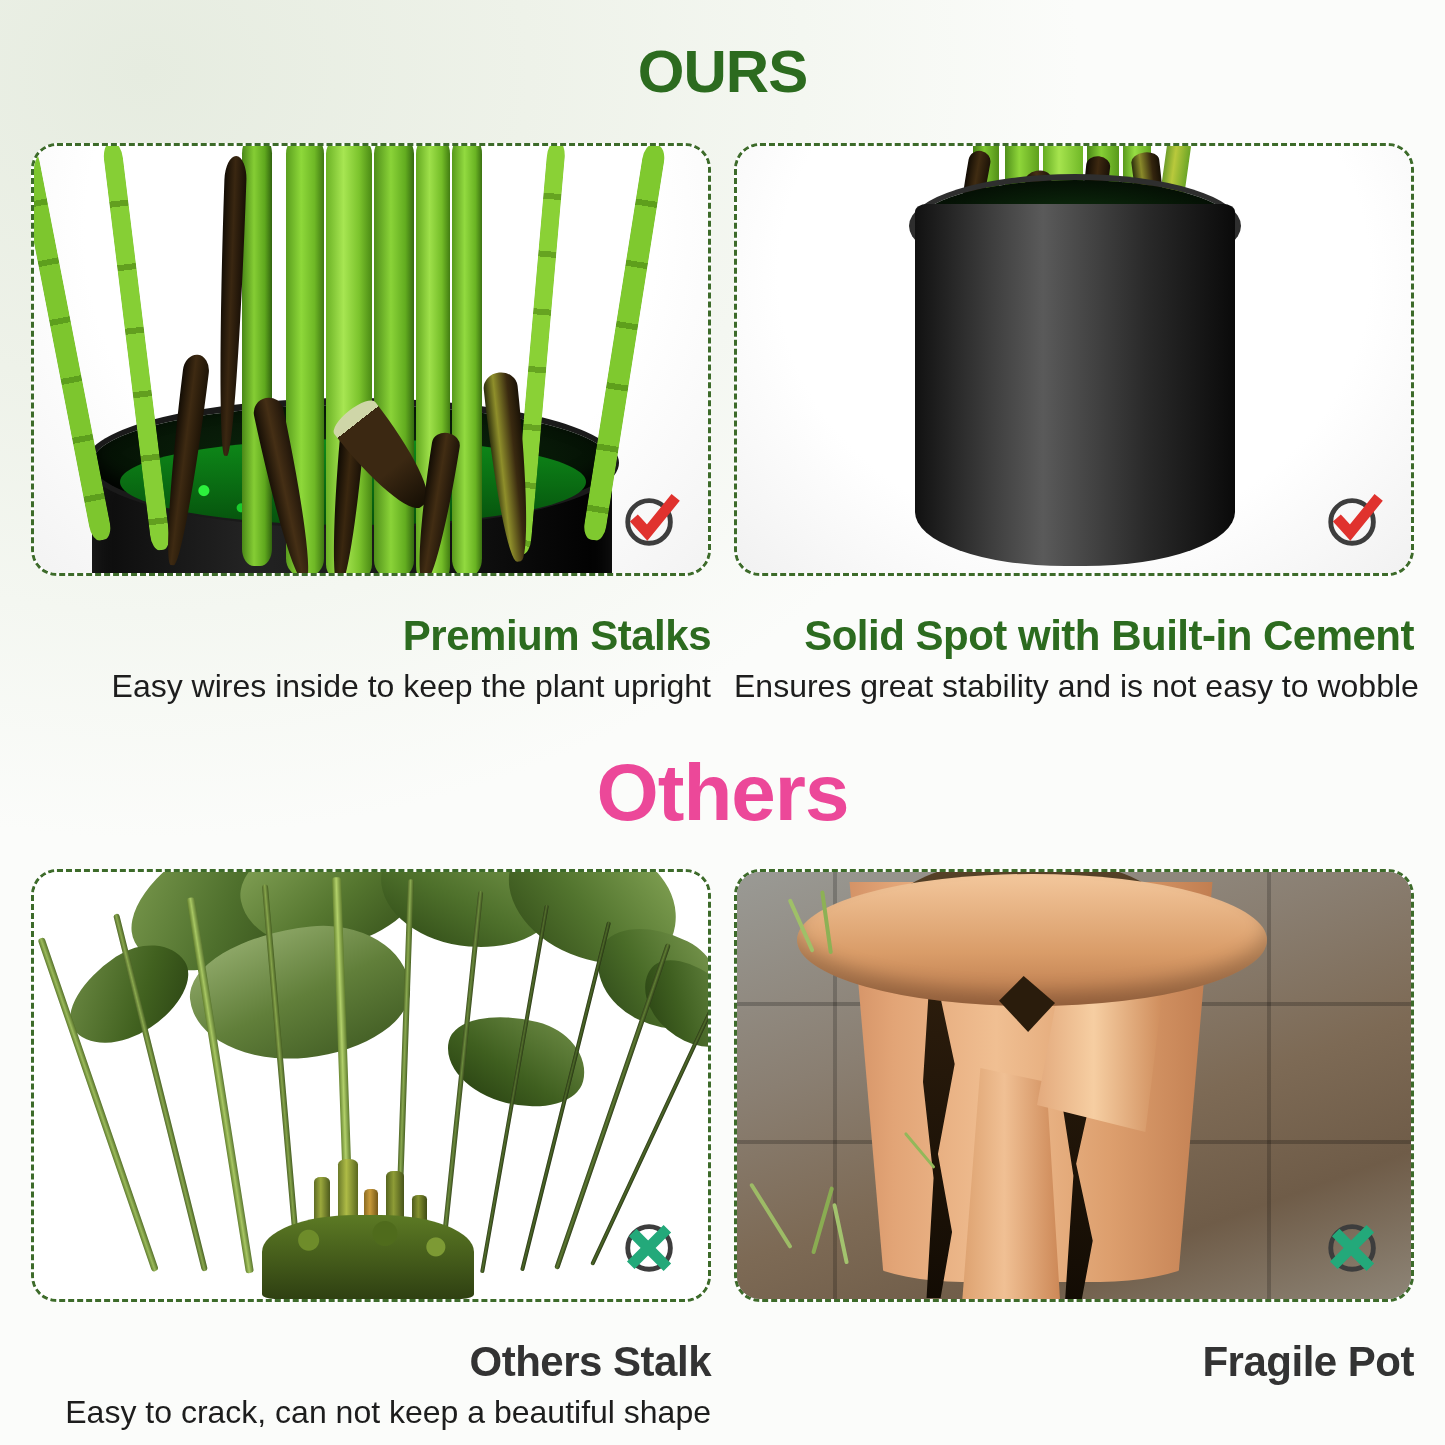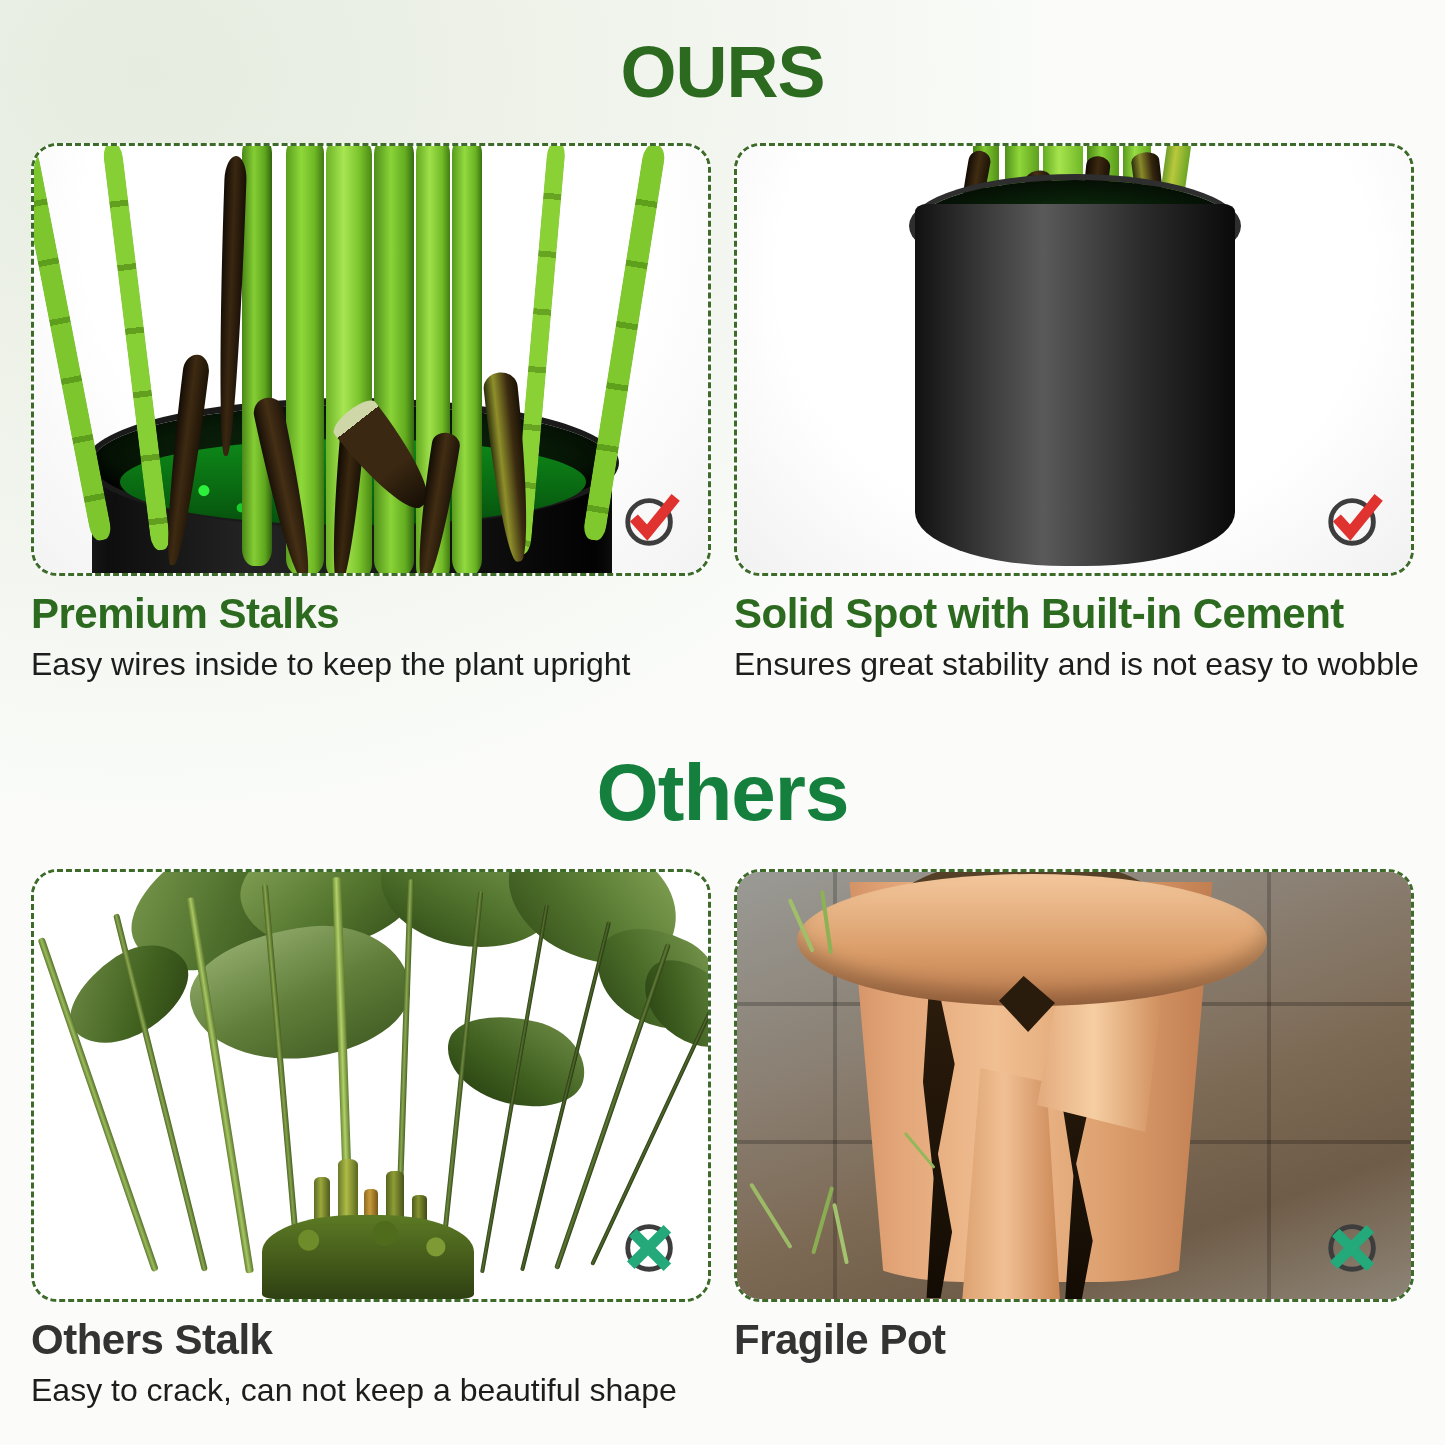--- a/index.html
+++ b/index.html
@@ -28,29 +28,29 @@
     position: absolute;
     left: 0;
     width: 100%;
     text-align: center;
     font-weight: 700;
     letter-spacing: -1px;
     white-space: nowrap;
   }
   #ours-title {
     top: 20px;
-    font-size: 72px;
+    font-size: 60px;
     line-height: 104px;
     color: #2c6b1f;
   }
   #others-title {
     top: 745px;
     font-size: 80px;
     line-height: 96px;
-    color: #15803d;
+    color: #ec4899;
   }
 
   
   .row {
     position: absolute;
     display: flex;
     gap: 23px;
     left: 31px;
     width: 1383px;
   }
@@ -84,21 +84,21 @@
     position: absolute;
     right: 26px;
     bottom: 22px;
     width: 62px;
     height: 62px;
     z-index: 6;
   }
   .badge svg { display: block; width: 100%; height: 100%; }
 
   
-  .caption { padding-top: 12px; text-align: left; }
+  .caption { padding-top: 34px; text-align: right; }
   .caption-title {
     font-size: 42px;
     font-weight: 700;
     line-height: 52px;
     letter-spacing: -0.5px;
     white-space: nowrap;
   }
   .caption-sub {
     font-size: 32px;
     font-weight: 400;

